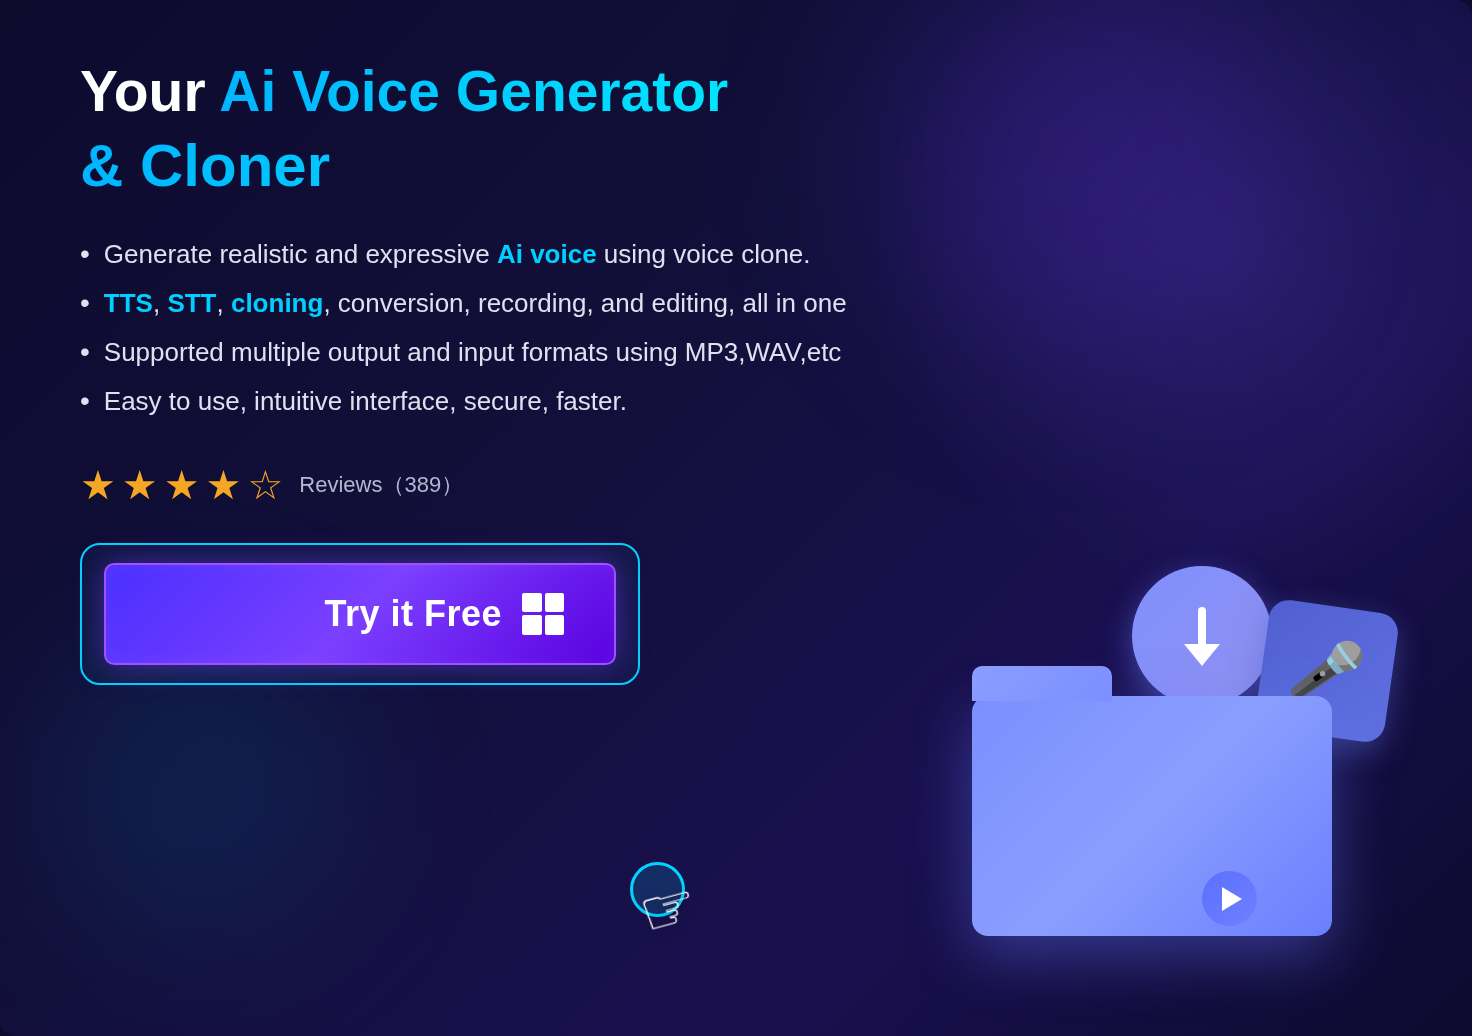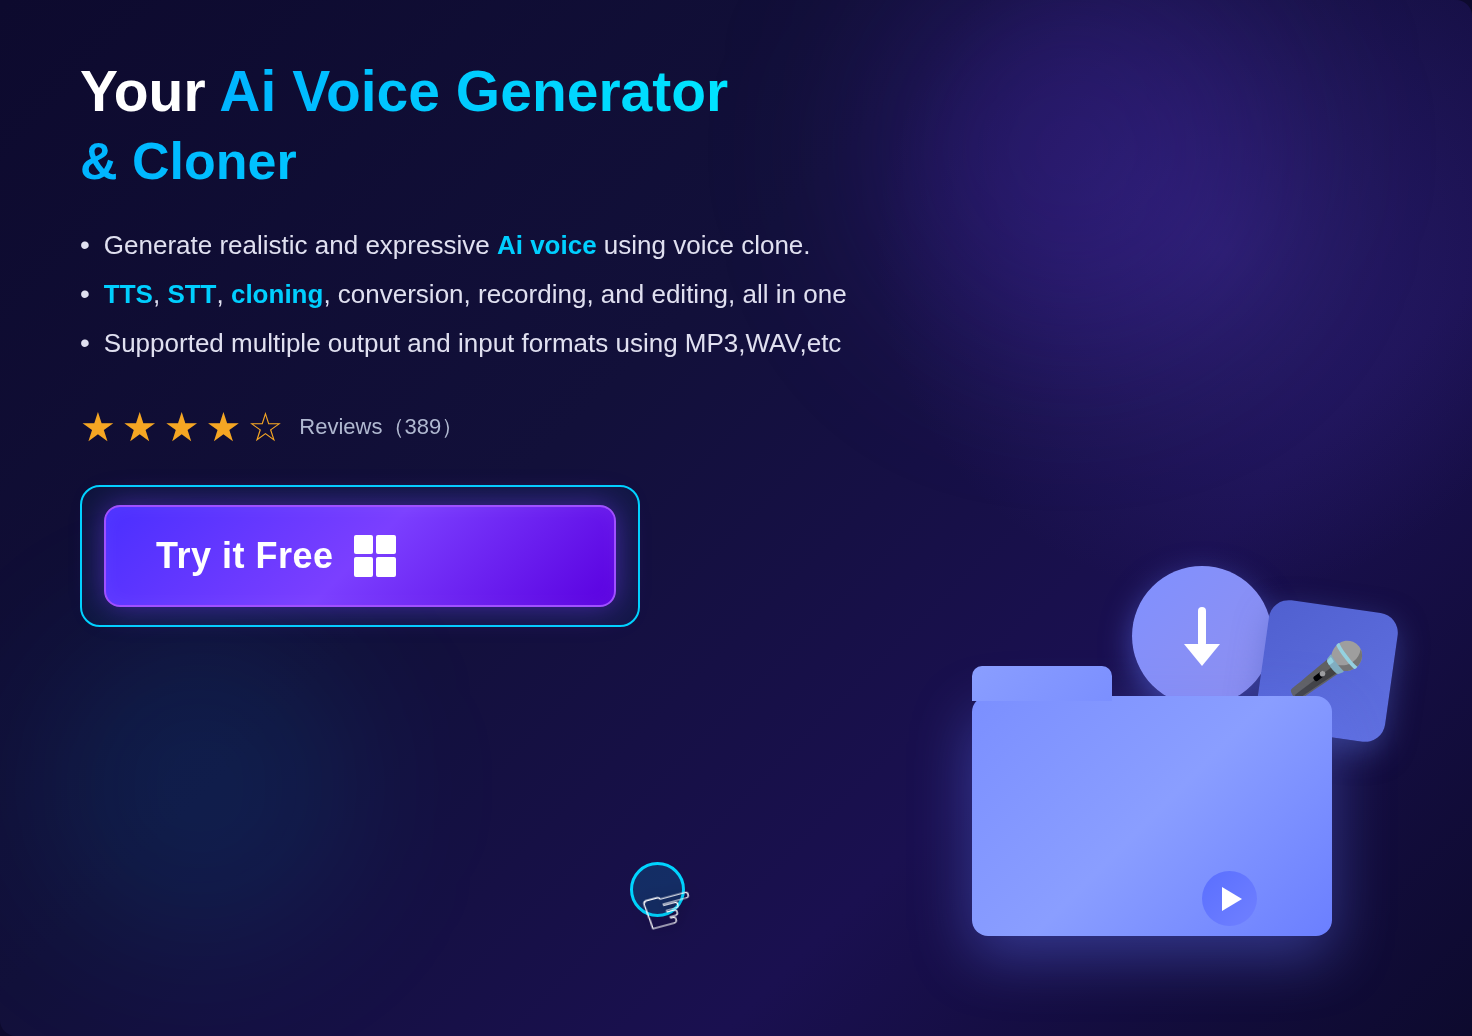--- a/index.html
+++ b/index.html
@@ -56,21 +56,21 @@
 
     .title-line1 .accent {
       color: #00d4ff;
       background: linear-gradient(90deg, #00b4ff, #00e5ff);
       -webkit-background-clip: text;
       -webkit-text-fill-color: transparent;
       background-clip: text;
     }
 
     .title-line2 {
-      font-size: 52px;
+      font-size: 60px;
       font-weight: 900;
       line-height: 1.1;
       background: linear-gradient(90deg, #00b4ff, #00e5ff, #7b5fff);
       -webkit-background-clip: text;
       -webkit-text-fill-color: transparent;
       background-clip: text;
     }
 
     .features-list {
       list-style: none;
@@ -130,26 +130,26 @@
       border-radius: 20px;
       padding: 18px 22px;
       display: inline-block;
       width: 560px;
       background: rgba(0, 200, 255, 0.04);
     }
 
     .cta-button {
       background: linear-gradient(135deg, #4a2fff 0%, #7b3fff 50%, #5a00e0 100%);
       border: 2px solid #a050ff;
-      border-radius: 16px;
+      border-radius: 10px;
       padding: 28px 50px;
       cursor: pointer;
       display: flex;
       align-items: center;
-      justify-content: flex-start;
+      justify-content: flex-end;
       gap: 20px;
       width: 100%;
       position: relative;
       box-shadow: 0 0 30px rgba(120, 60, 255, 0.5), inset 0 0 20px rgba(255,255,255,0.05);
     }
 
     .cta-button-text {
       font-size: 36px;
       font-weight: 900;
       color: #ffffff;
@@ -369,20 +369,25 @@
       <li>
         <span>
           <span class="feature-highlight">TTS</span>, <span class="feature-highlight">STT</span>, <span class="feature-highlight">cloning</span>, conversion, recording, and editing, all in one
         </span>
       </li>
       <li>
         <span>
           Supported multiple output and input formats using MP3,WAV,etc
         </span>
       </li>
+      <li>
+        <span>
+          Easy to use, intuitive interface, secure, faster.
+        </span>
+      </li>
     </ul>
 
     
     <div class="reviews-section">
       <div class="stars">
         <span class="star star-full">★</span>
         <span class="star star-full">★</span>
         <span class="star star-full">★</span>
         <span class="star star-full">★</span>
         <span class="star star-half">☆</span>

